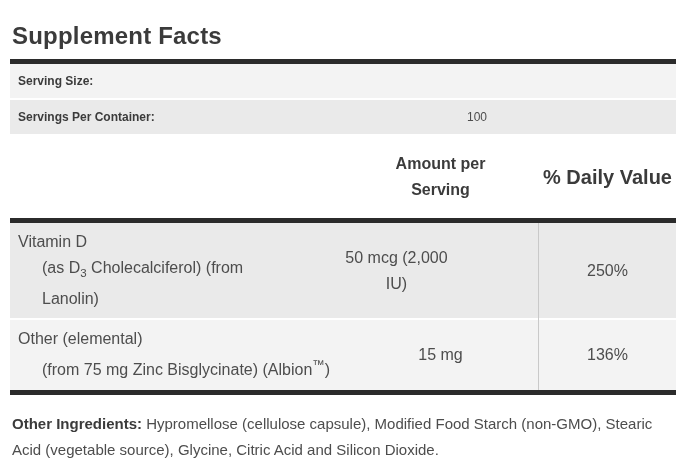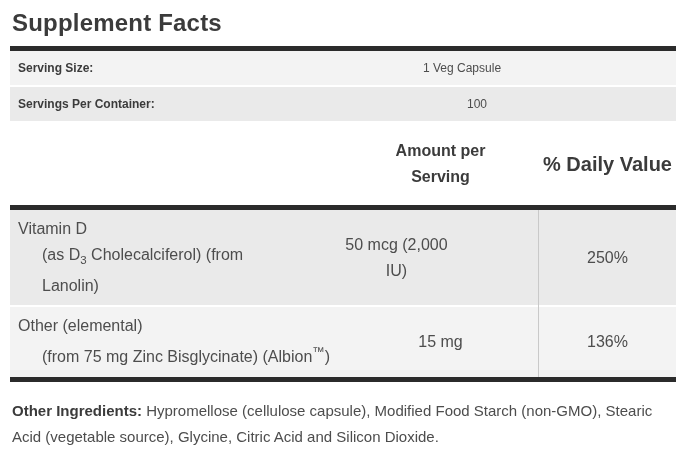--- a/index.html
+++ b/index.html
@@ -20,20 +20,21 @@
   }
   .sf { padding: 8px 10px 0 10px; width: 686px; }
 
   .title {
     font-size: 24px;
     font-weight: bold;
     color: var(--text_strong);
     line-height: 30px;
     padding-left: 2px;
     letter-spacing: 0.2px;
+    margin-top: 13px;
   }
 
   .rule { height: 5px; background: var(--rule); }
   .rule-top { margin-top: 8px; }
 
   
   .serving-row {
     display: flex;
     align-items: center;
     height: 34px;
@@ -137,21 +138,20 @@
 <body>
 
 <div class="sf">
 
   <div class="title">Supplement Facts</div>
 
   <div class="rule rule-top"></div>
 
   <div class="serving-row row-light">
     <div class="s-label">Serving Size:</div>
-    <div class="s-value">1 Veg Capsule</div>
   </div>
   <div class="serving-row row-dark">
     <div class="s-label">Servings Per Container:</div>
     <div class="s-value">100</div>
   </div>
 
   <div class="header-row">
     <div class="h-spacer"></div>
     <div class="col-amount-h">
       <div class="inner-h">Amount per Serving</div>

